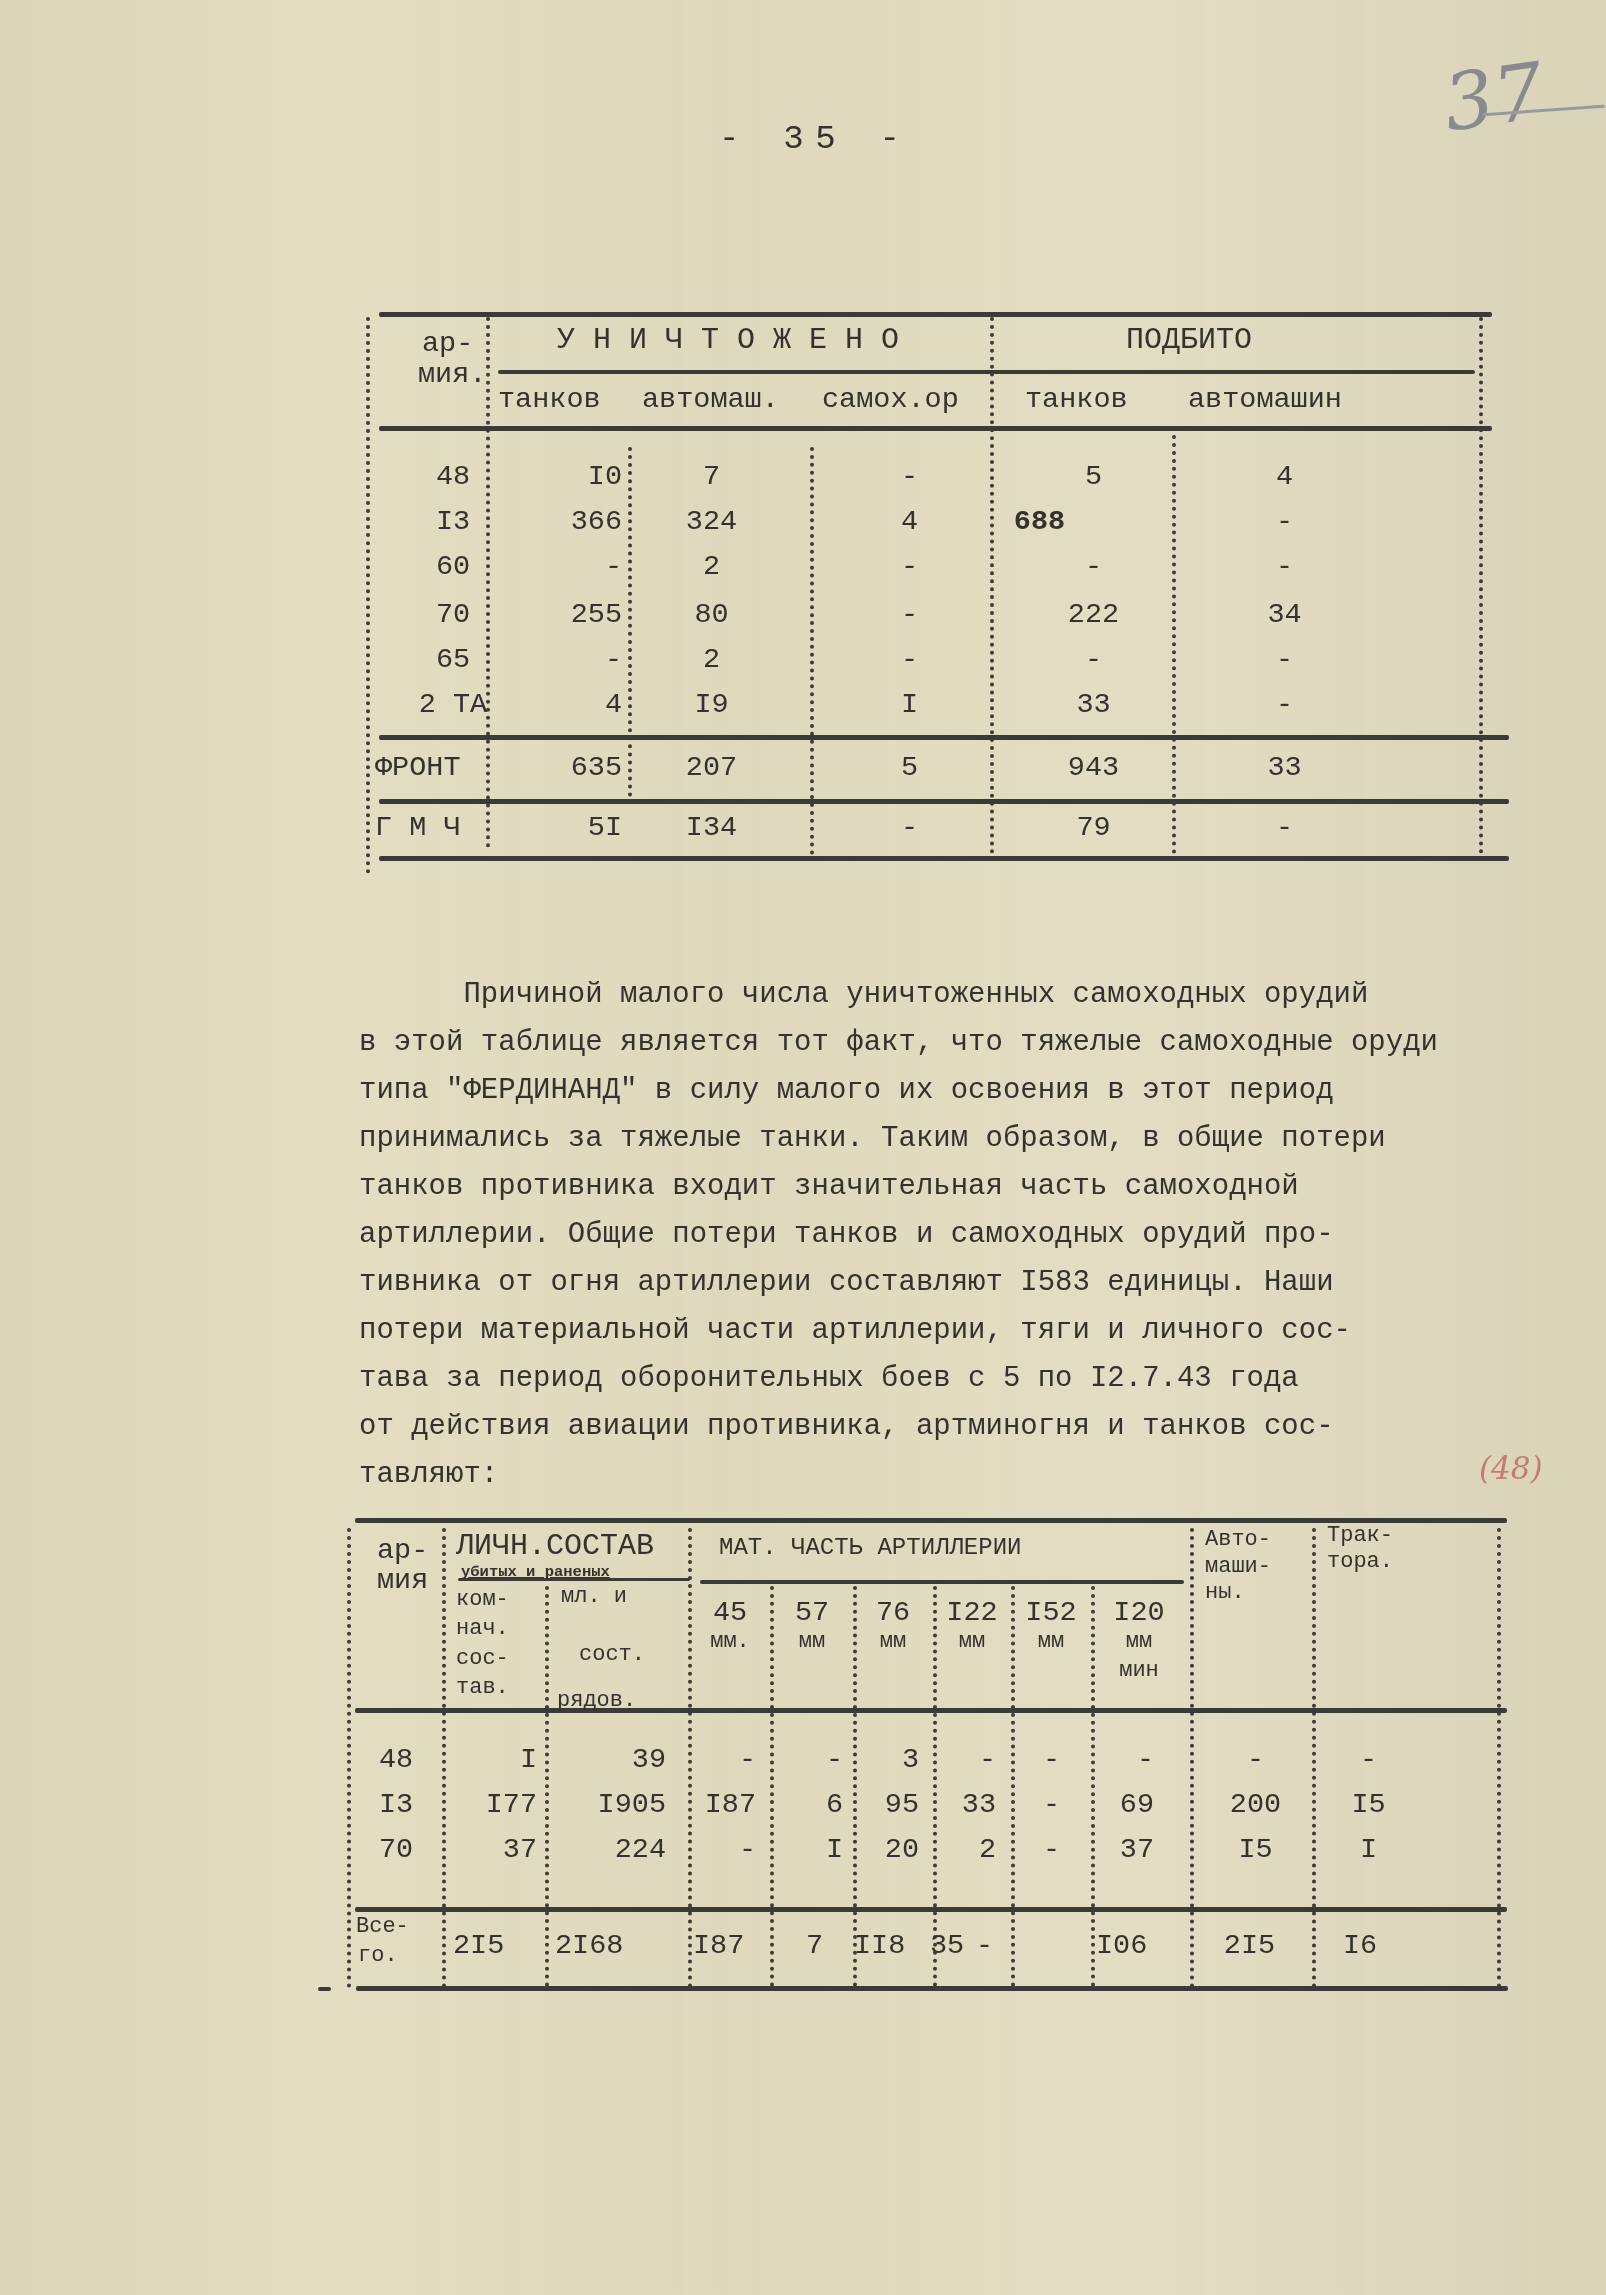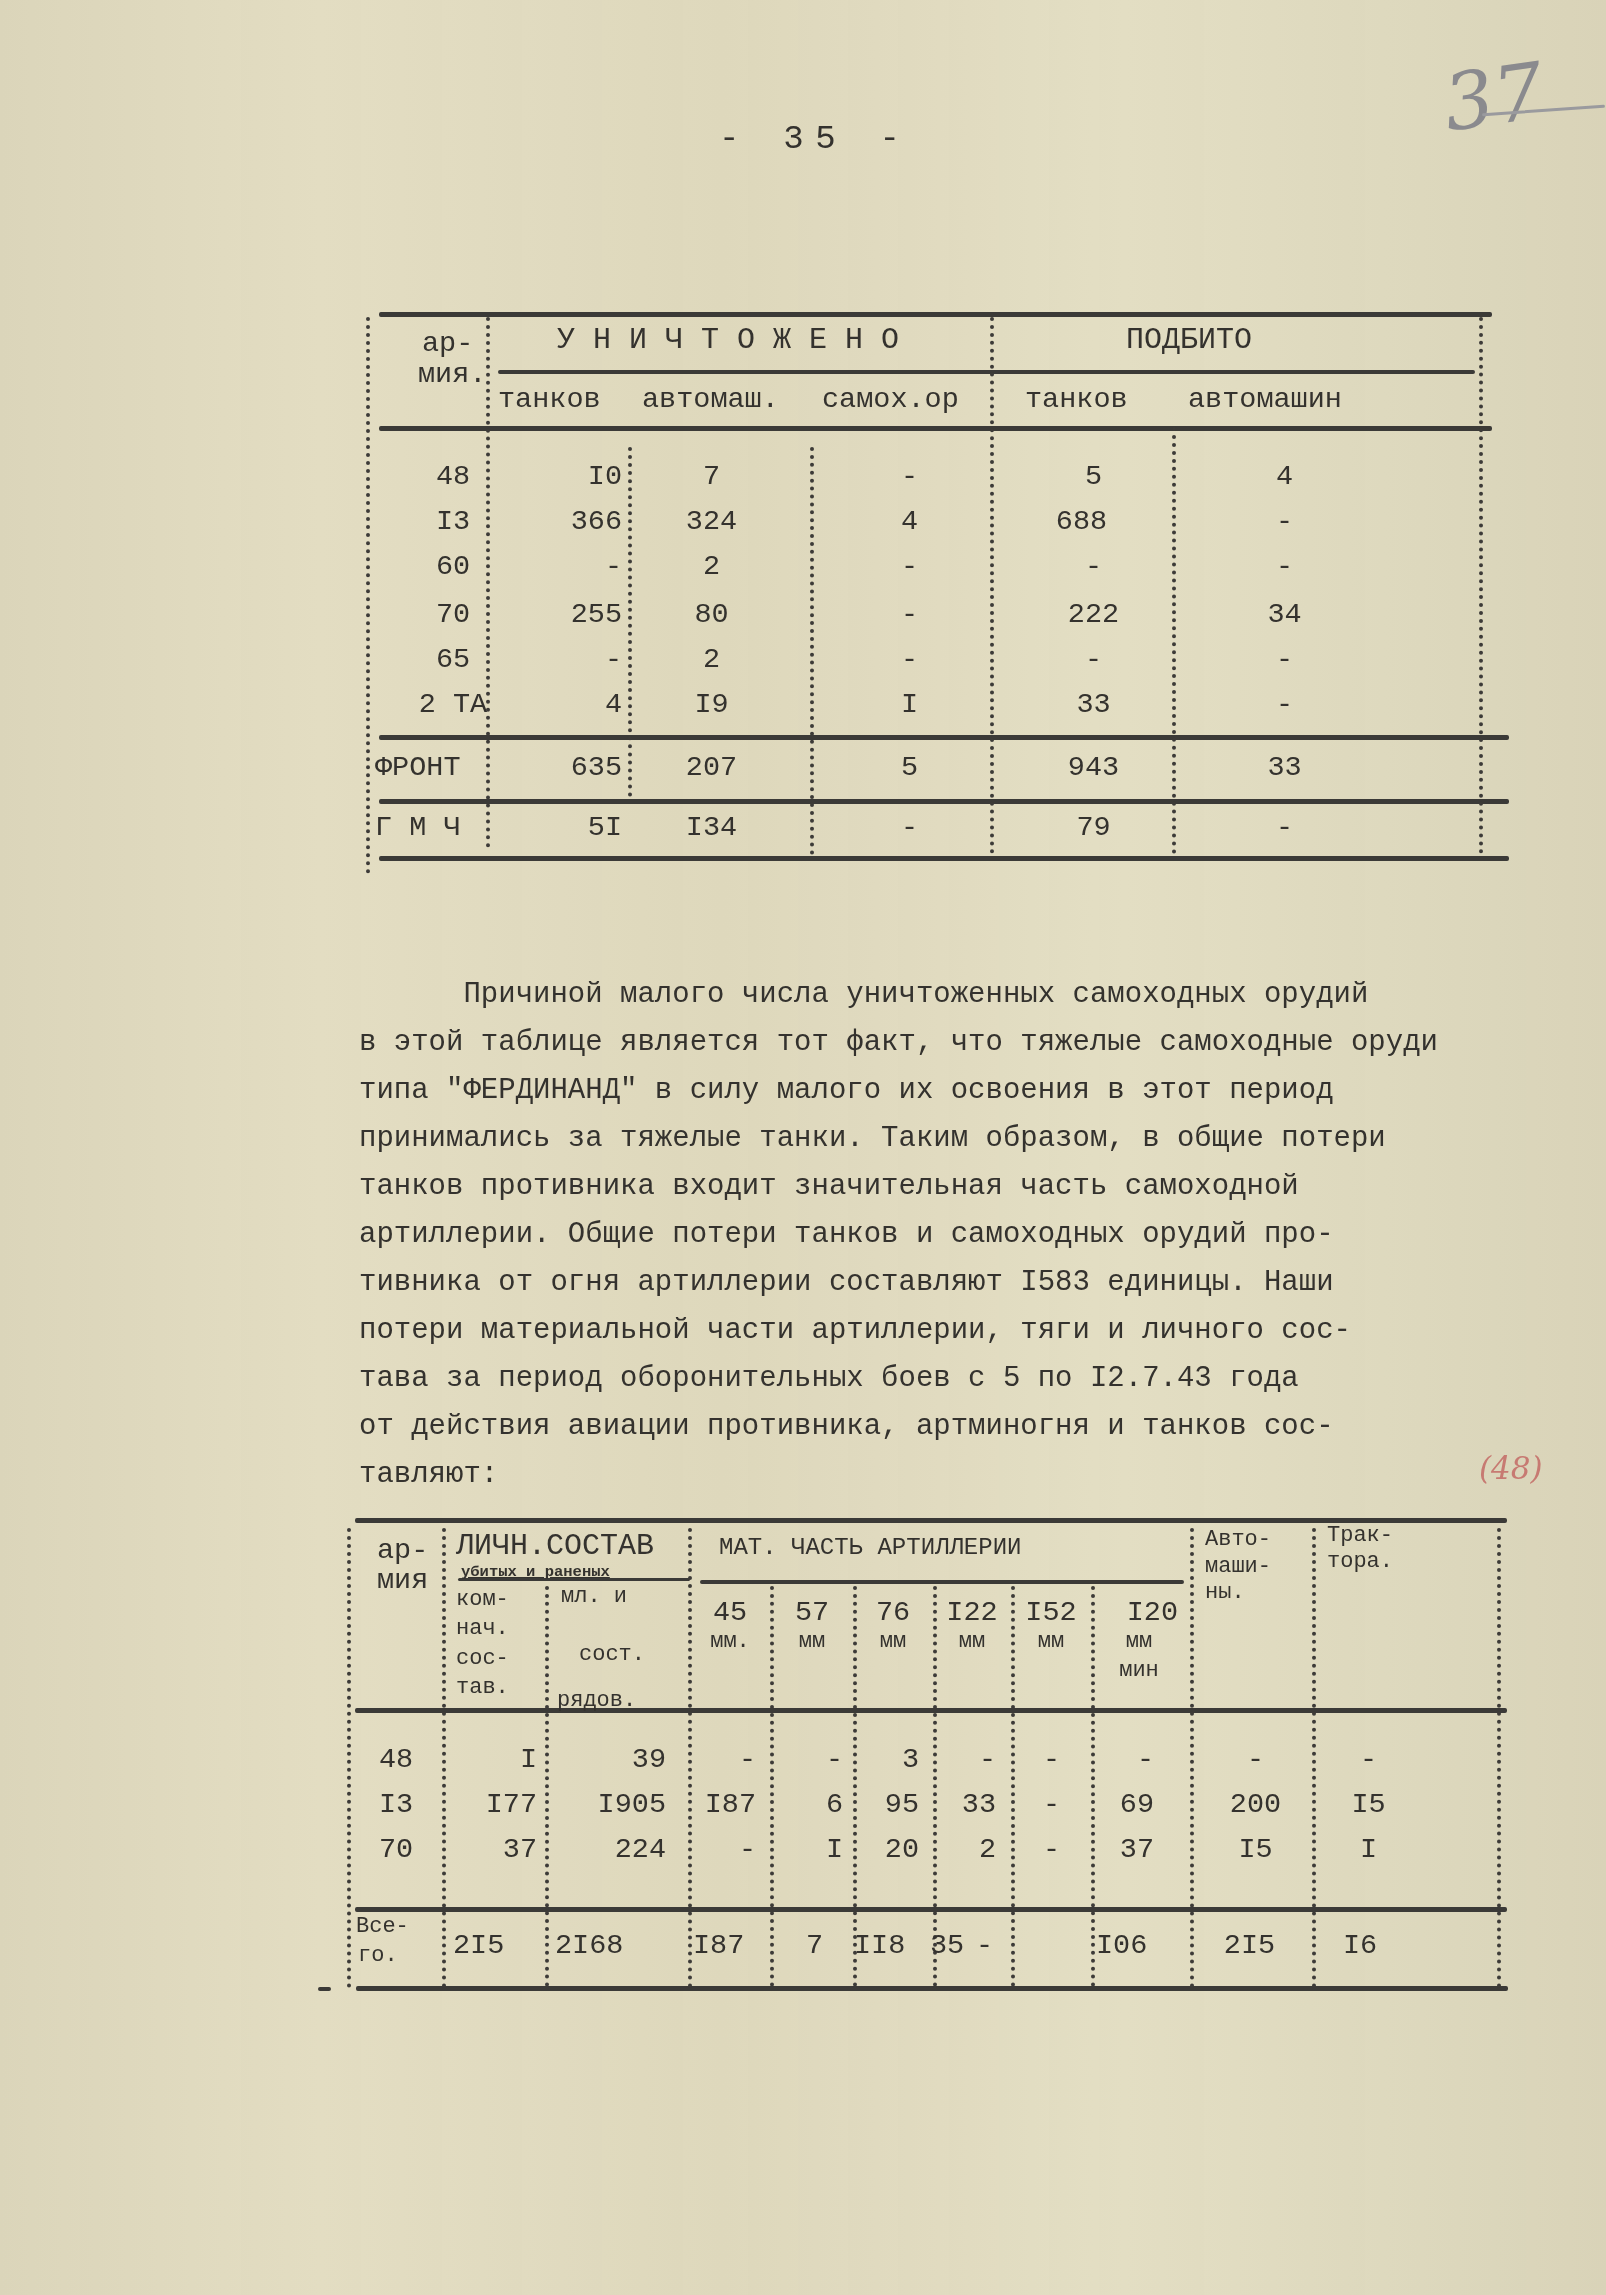--- a/index.html
+++ b/index.html
@@ -67,21 +67,21 @@
       <div class="cell typed c" style="top: 463px; left: 401px; width: 104px;">48</div>
       <div class="cell typed r" style="top: 463px; left: 493px; width: 129px;">I0</div>
       <div class="cell typed c" style="top: 463px; left: 647px; width: 129px;">7</div>
       <div class="cell typed c" style="top: 463px; left: 845px; width: 129px;">-</div>
       <div class="cell typed c" style="top: 463px; left: 1029px; width: 129px;">5</div>
       <div class="cell typed c" style="top: 463px; left: 1220px; width: 129px;">4</div>
       <div class="cell typed c" style="top: 508px; left: 401px; width: 104px;">I3</div>
       <div class="cell typed r" style="top: 508px; left: 493px; width: 129px;">366</div>
       <div class="cell typed c" style="top: 508px; left: 647px; width: 129px;">324</div>
       <div class="cell typed c" style="top: 508px; left: 845px; width: 129px;">4</div>
-      <div class="cell typed c" style="top: 508px; left: 1017px; width: 129px;">688</div>
+      <div class="cell typed c" style="top: 508px; left: 975px; width: 129px; font-weight: bold;">688</div>
       <div class="cell typed c" style="top: 508px; left: 1220px; width: 129px;">-</div>
       <div class="cell typed c" style="top: 553px; left: 401px; width: 104px;">60</div>
       <div class="cell typed r" style="top: 553px; left: 493px; width: 129px;">-</div>
       <div class="cell typed c" style="top: 553px; left: 647px; width: 129px;">2</div>
       <div class="cell typed c" style="top: 553px; left: 845px; width: 129px;">-</div>
       <div class="cell typed c" style="top: 553px; left: 1029px; width: 129px;">-</div>
       <div class="cell typed c" style="top: 553px; left: 1220px; width: 129px;">-</div>
       <div class="cell typed c" style="top: 601px; left: 401px; width: 104px;">70</div>
       <div class="cell typed r" style="top: 601px; left: 493px; width: 129px;">255</div>
       <div class="cell typed c" style="top: 601px; left: 647px; width: 129px;">80</div>
@@ -157,21 +157,21 @@
       <div class="cell typed c" style="top: 1599px; left: 691px; width: 78px;">45</div>
       <div class="cell typed c small" style="top: 1631px; left: 691px; width: 78px;">мм.</div>
       <div class="cell typed c" style="top: 1599px; left: 773px; width: 78px;">57</div>
       <div class="cell typed c small" style="top: 1631px; left: 773px; width: 78px;">мм</div>
       <div class="cell typed c" style="top: 1599px; left: 854px; width: 78px;">76</div>
       <div class="cell typed c small" style="top: 1631px; left: 854px; width: 78px;">мм</div>
       <div class="cell typed c" style="top: 1599px; left: 933px; width: 78px;">I22</div>
       <div class="cell typed c small" style="top: 1631px; left: 933px; width: 78px;">мм</div>
       <div class="cell typed c" style="top: 1599px; left: 1012px; width: 78px;">I52</div>
       <div class="cell typed c small" style="top: 1631px; left: 1012px; width: 78px;">мм</div>
-      <div class="cell typed c" style="top: 1599px; left: 1100px; width: 78px; text-align: right;">I20</div>
+      <div class="cell typed c" style="top: 1599px; left: 1100px; width: 78px;">I20</div>
       <div class="cell typed c small" style="top: 1631px; left: 1100px; width: 78px;">мм</div>
       <div class="cell typed c small" style="top: 1660px; left: 1100px; width: 78px;">мин</div>
     </div>
 
   <div class="cell typed small" style="left:1205px;top:1529px;">Авто-</div>
   <div class="cell typed small" style="left:1205px;top:1556px;">маши-</div>
   <div class="cell typed small" style="left:1205px;top:1582px;">ны.</div>
   <div class="cell typed small" style="left:1327px;top:1525px;">Трак-</div>
   <div class="cell typed small" style="left:1327px;top:1551px;">тора.</div>
 

